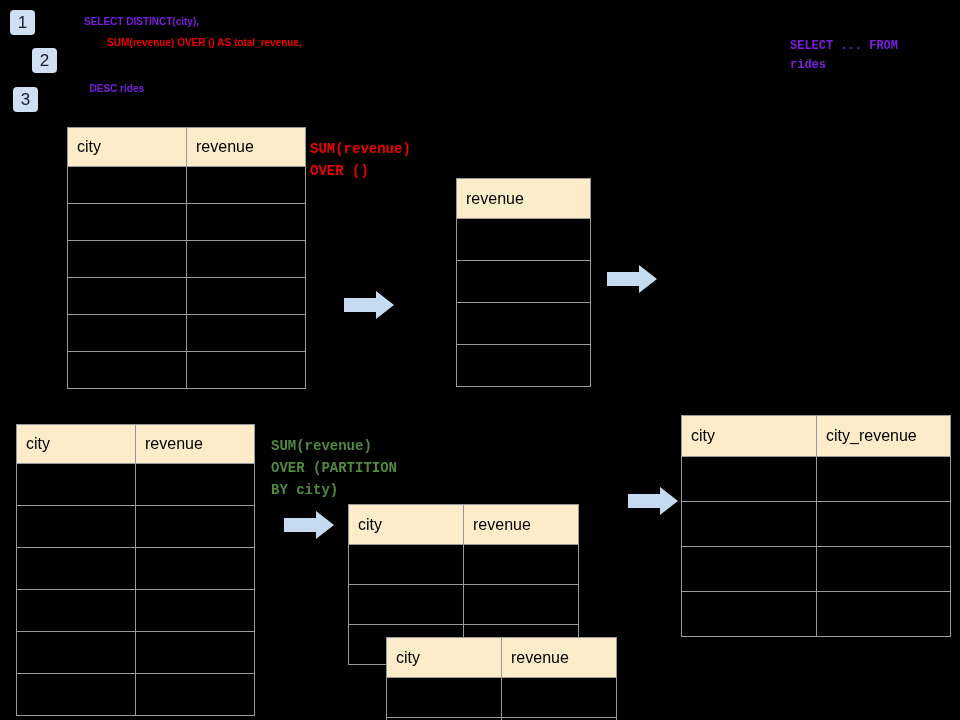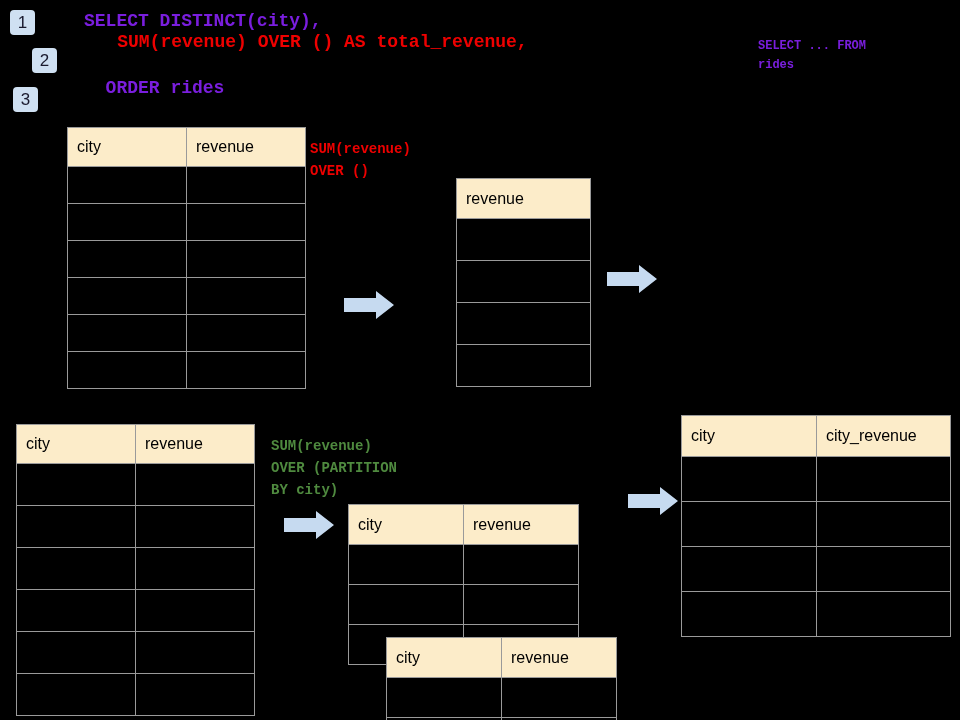--- a/index.html
+++ b/index.html
@@ -26,22 +26,22 @@
     color: #1a1a2e;
     font-family: "Liberation Sans", sans-serif;
     font-size: 17px;
     line-height: 25px;
     text-align: center;
   }
 
   
   .sql-code {
     position: absolute;
-    font-family: Liberation Mono, monospace;
-    font-size: 18px;
+    font-family: Liberation Sans, sans-serif;
+    font-size: 10px;
     font-weight: bold;
     line-height: 21.5px;
     white-space: pre;
     letter-spacing: 0px;
   }
   .c-purple { color: #7a1ede; }
   .c-red    { color: #ee0000; }
   .c-green  { color: #4f8a3f; }
 
   
@@ -91,24 +91,24 @@
 </head>
 <body>
 
 <div id="screen">
 
   <div class="step-badge" style="left:10px; top:10px;">1</div>
   <div class="step-badge" style="left:32px; top:48px;">2</div>
   <div class="step-badge" style="left:13px; top:87px;">3</div>
 
   <div class="sql-code c-purple" style="left:84px; top:11px;">SELECT DISTINCT(city),</div>
-  <div class="sql-code c-red" style="left:74px; top:32px;">    SUM(revenue) OVER () AS total_revenue,</div>
-  <div class="sql-code c-purple" style="left:84px; top:78px;">  ORDER rides</div>
-
-  <div class="annot annot-small c-purple" style="left:758px; top:37px;">SELECT ... FROM
+  <div class="sql-code c-red" style="left:96px; top:32px;">    SUM(revenue) OVER () AS total_revenue,</div>
+  <div class="sql-code c-purple" style="left:84px; top:78px;">  DESC rides</div>
+
+  <div class="annot annot-small c-purple" style="left:790px; top:37px;">SELECT ... FROM
 rides</div>
 
   <div class="annot c-red" style="left:310px; top:138px;">SUM(revenue)
 OVER ()</div>
 
   <div class="annot c-green" style="left:271px; top:435px;">SUM(revenue)
 OVER (PARTITION
 BY city)</div>
 
   <table class="tbl" style="left:67px; top:127px; width:238px;">

